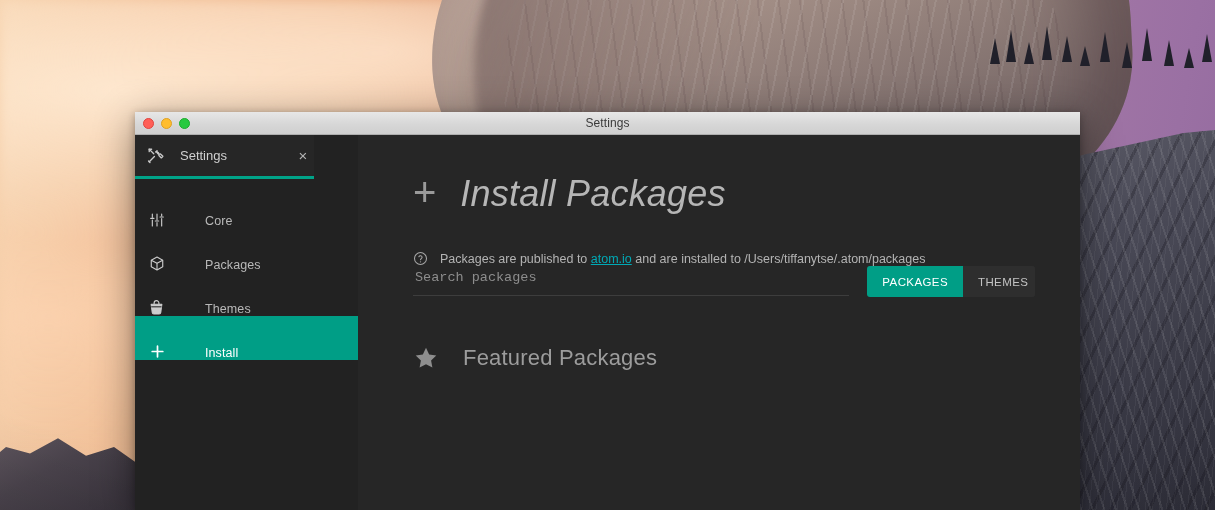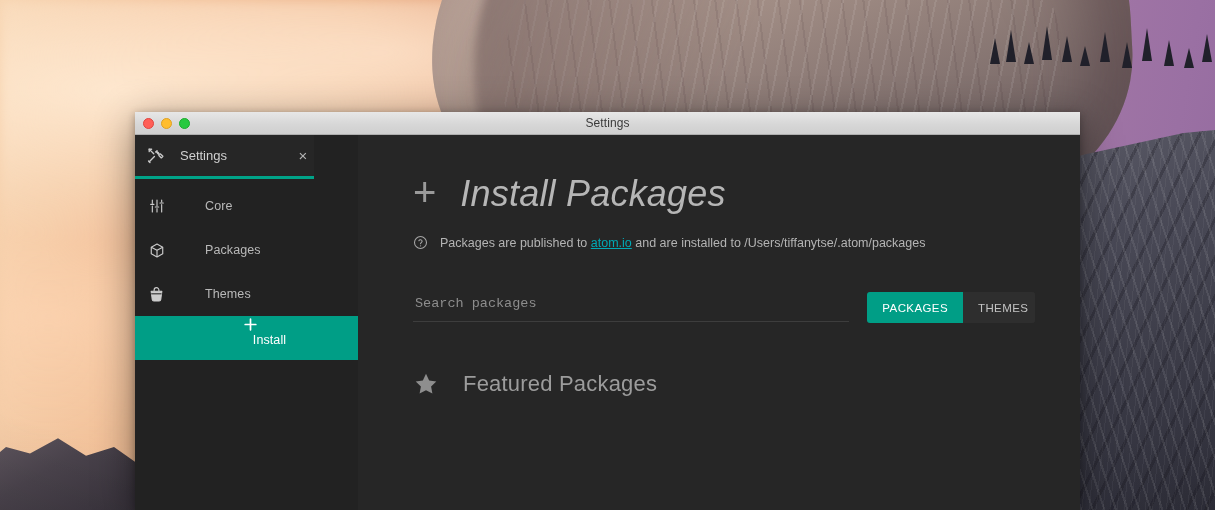--- a/index.html
+++ b/index.html
@@ -169,36 +169,35 @@
     font-size: 13px; color: #cfcfcf; margin-left: 13px;
     flex: 1;
   }
   .tab-close {
     font-size: 15px; color: #b5b5b5; width: 22px; text-align: center;
     line-height: 1; cursor: default;
   }
 
   #nav { padding-top: 5px; flex: 1; }
   .nav-item {
-    display: flex; align-items: center;
+    display: flex; align-items: flex-end;
     height: 44px;
     padding-left: 14px;
     color: #b9b9b9;
     font-size: 12.5px;
   }
   .nav-item .nav-icon {
     width: 24px; display: flex; align-items: center; justify-content: flex-start;
     color: #cdcdcd;
   }
   .nav-item .nav-label { margin-left: 32px; letter-spacing: 0.1px; }
   .nav-item.active {
     background: #009e86;
     color: #ffffff;
     width: 223px;
-    flex-direction: column;
   }
   .nav-item.active .nav-icon { color: #ffffff; }
 
   
   #main {
     flex: 1;
     background: #262626;
     padding: 38px 0 0 55px;
     position: relative;
     overflow: hidden;
@@ -208,29 +207,28 @@
   #plus-icon {
     font-size: 40px; color: #9a9a9a; line-height: 1; font-weight: 400;
     margin-top: -4px;
   }
   #page-title {
     font-size: 36px; color: #b6b6b6; font-weight: 300; letter-spacing: 0.2px; font-style: italic;
   }
 
   #pub-note {
     display: flex; align-items: center; gap: 12px;
-    margin-top: 20px;
+    margin-top: 36px;
     font-size: 12.5px; color: #b4b4b4;
   }
   #pub-note .qmark { flex: 0 0 auto; color: #a6a6a6; display: flex; }
   #atom-link { color: #00a9b5; }
 
   #search-row {
     display: flex; align-items: flex-start;
-    margin-top: 42px;
     padding-right: 45px;
     justify-content: space-between;
   }
   #search-wrap { width: 458px; }
   #search-input {
     width: 100%;
     background: transparent;
     border: none;
     border-bottom: 1px solid #3d3d3d;
     outline: none;

